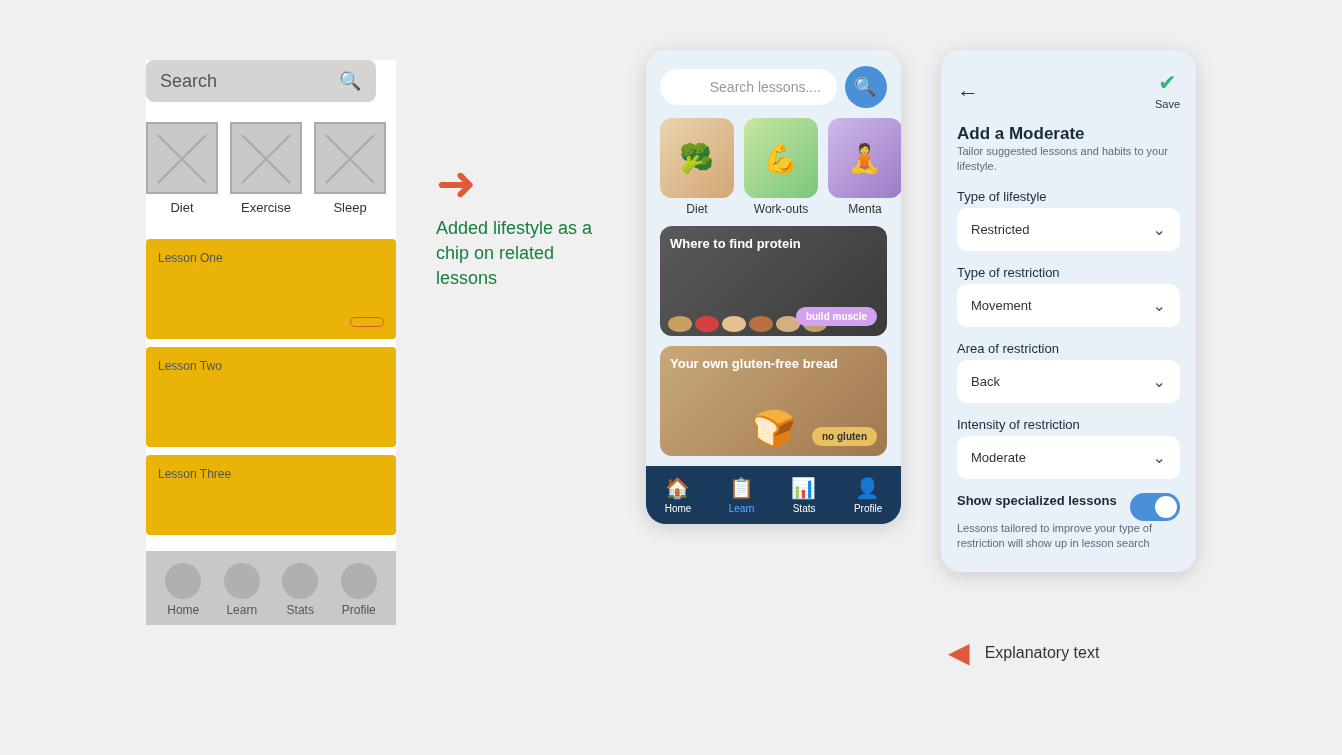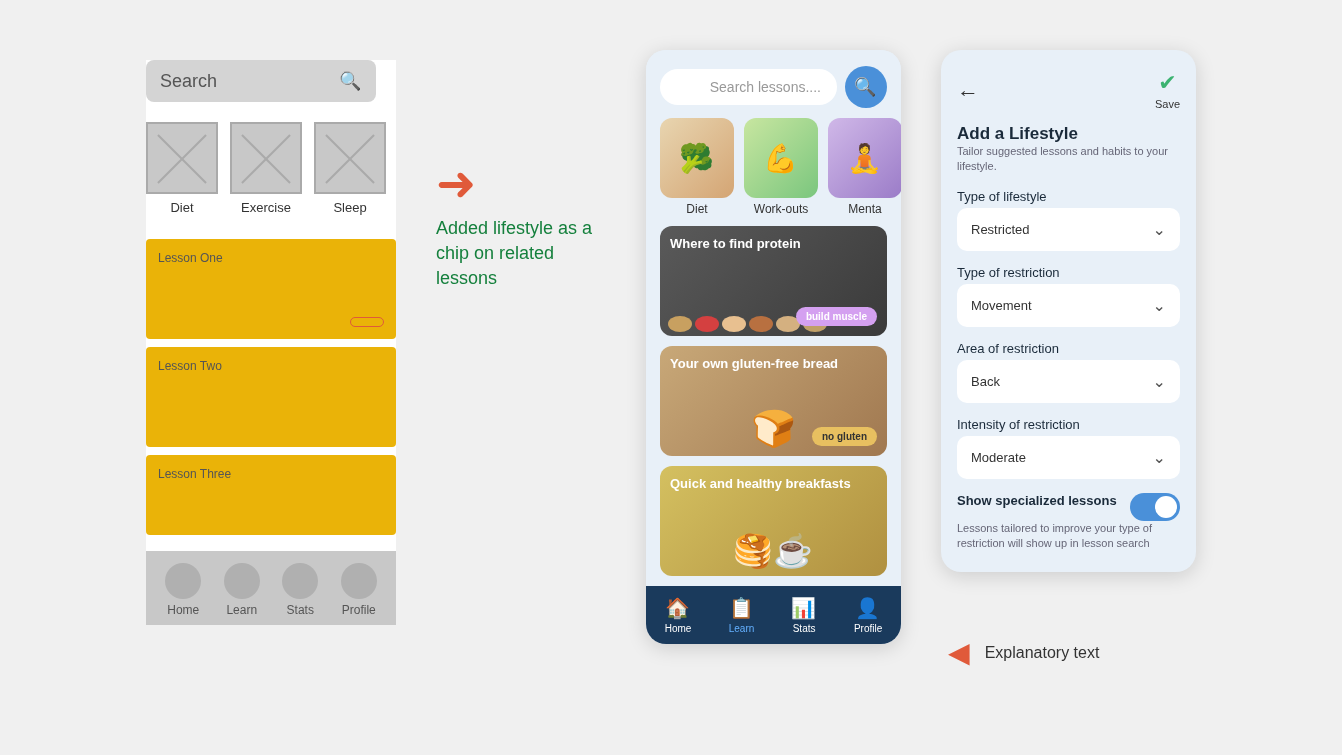--- a/index.html
+++ b/index.html
@@ -560,26 +560,20 @@
       </div>
 
       <div class="app-lesson-card bread">
         <div class="app-lesson-title">Your own gluten-free bread</div>
         <div class="lesson-img-placeholder">
           <div style="font-size:36px; text-align:center; padding-bottom:6px;">🍞</div>
         </div>
         <span class="app-lesson-chip chip-gluten">no gluten</span>
       </div>
 
-      <div class="app-lesson-card breakfast">
-        <div class="app-lesson-title">Quick and healthy breakfasts</div>
-        <div class="lesson-img-placeholder">
-          <div style="font-size:32px; text-align:center; padding-bottom:6px;">🥞☕</div>
-        </div>
-      </div>
     </div>
 
     <div class="app-bottom-nav">
       <div class="app-nav-item">
         <span class="app-nav-icon">🏠</span>
         <span>Home</span>
       </div>
       <div class="app-nav-item active">
         <span class="app-nav-icon">📋</span>
         <span>Learn</span>
@@ -600,21 +594,21 @@
 
       <div class="settings-header">
         <span class="back-btn">←</span>
         <div class="save-btn">
           <span class="save-check">✔</span>
           <span class="save-label">Save</span>
         </div>
       </div>
 
       <div>
-        <div class="settings-title">Add a Lifestyle</div>
+        <div class="settings-title">Add a Moderate</div>
         <div class="settings-subtitle">Tailor suggested lessons and habits to your lifestyle.</div>
       </div>
 
       <div>
         <div class="settings-field-label">Type of lifestyle</div>
         <div class="settings-dropdown">
           <span>Restricted</span>
           <span class="dropdown-arrow">⌄</span>
         </div>
       </div>

